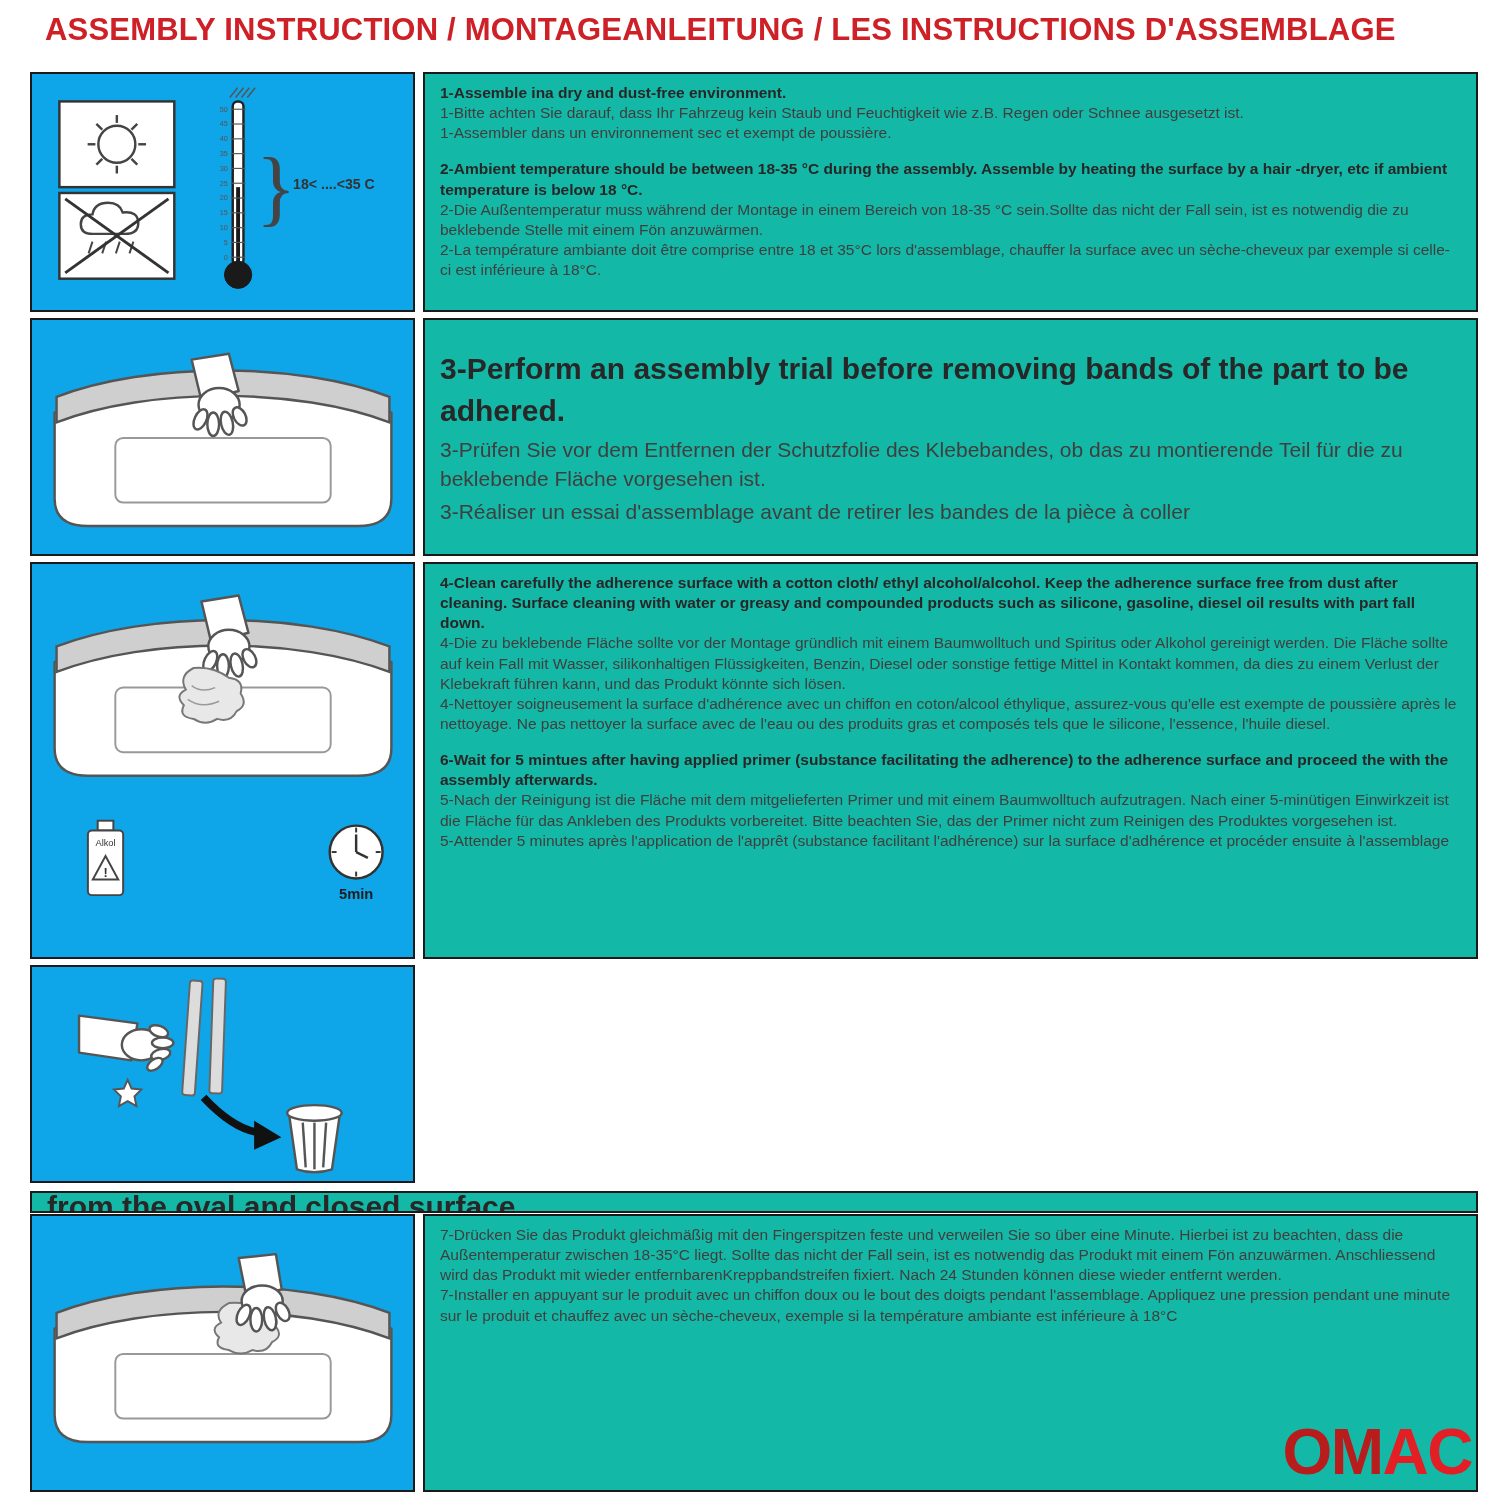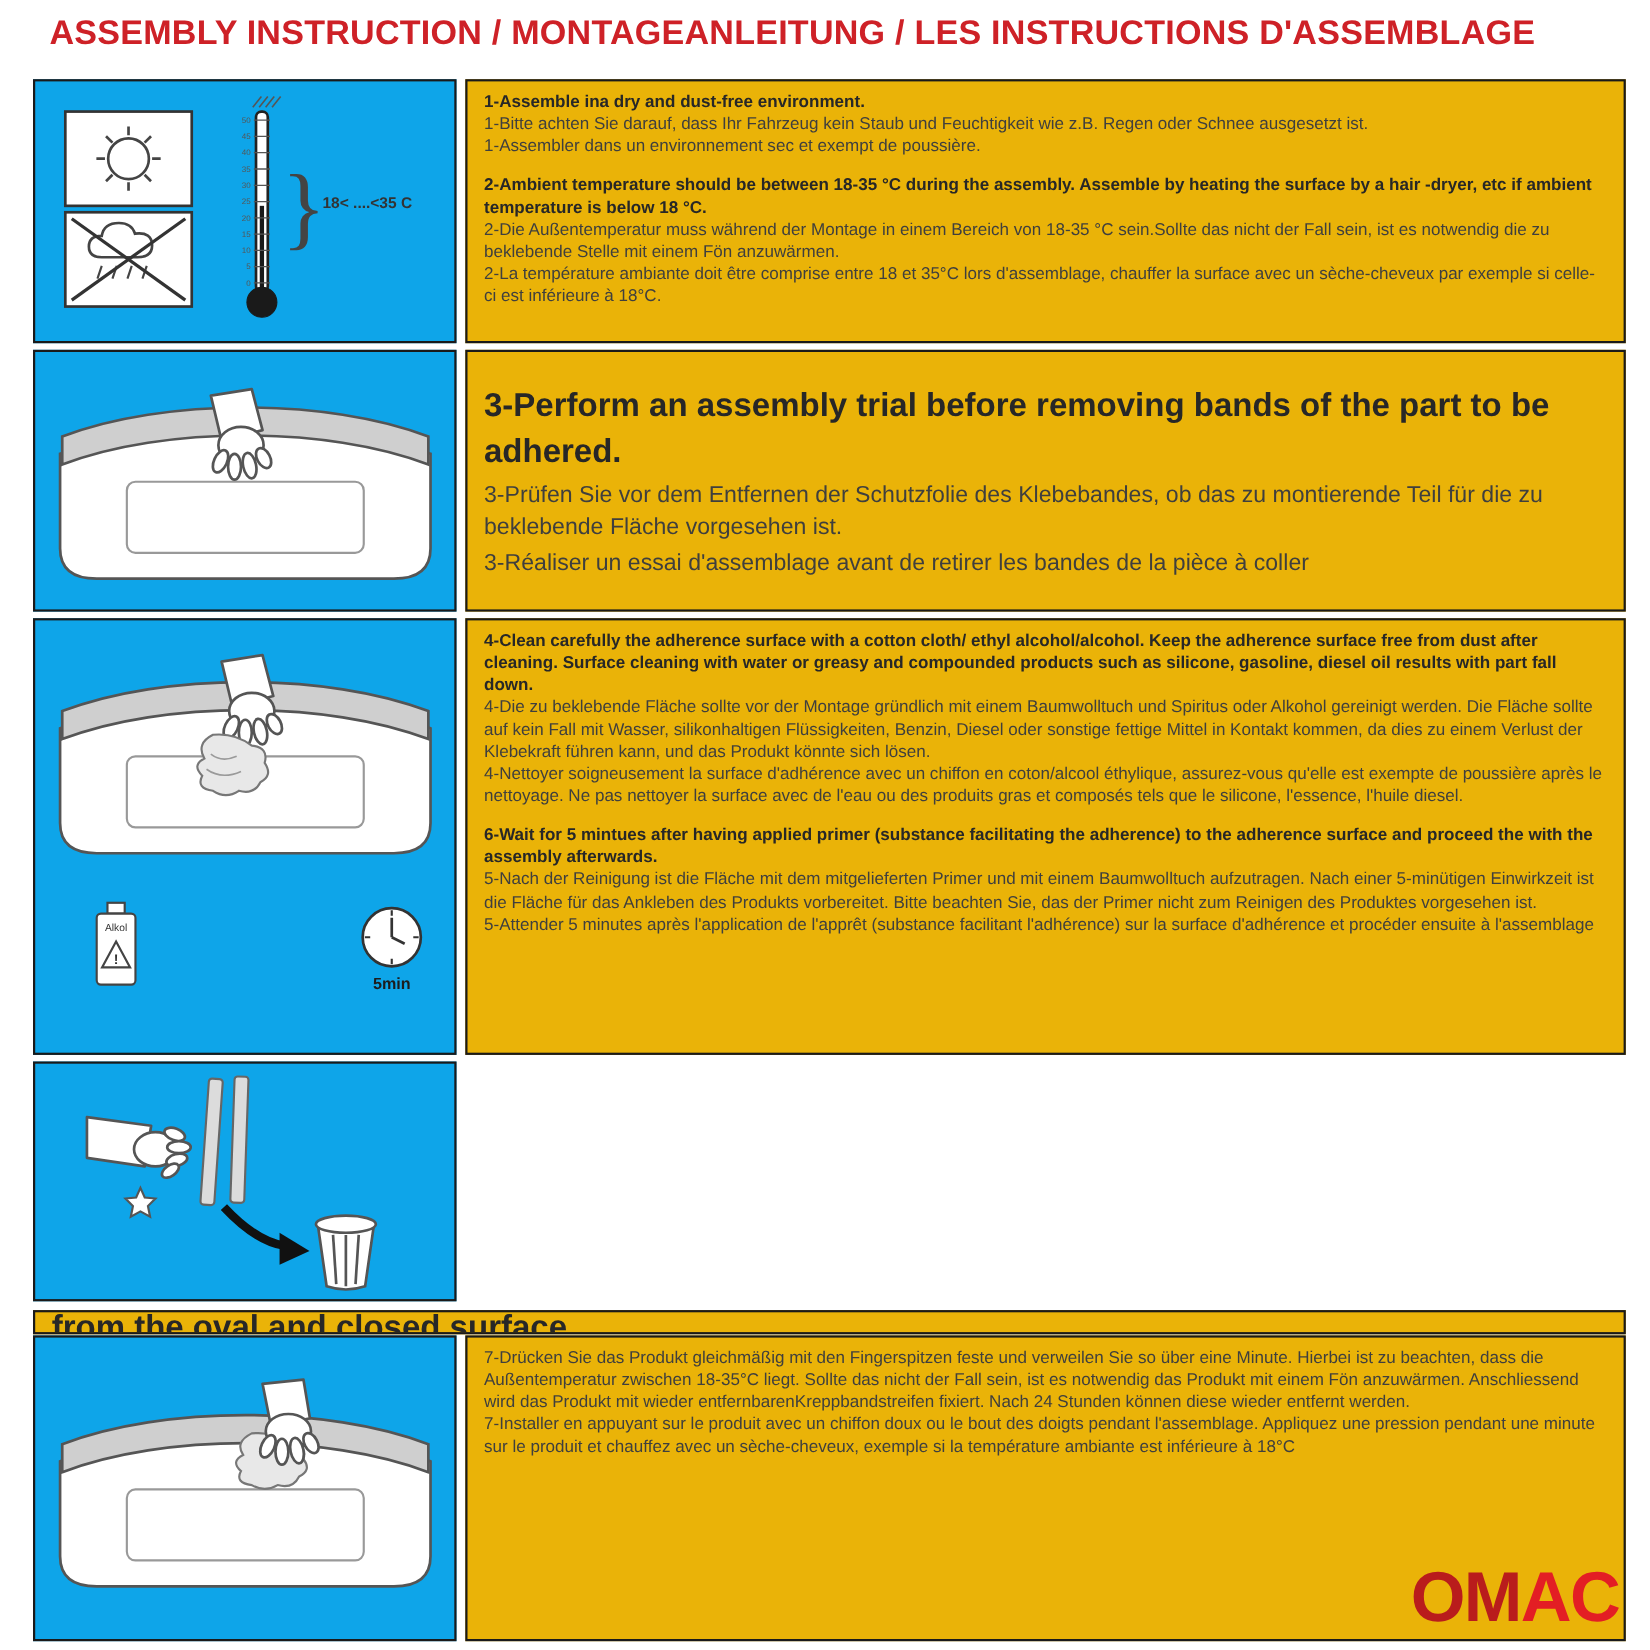--- a/index.html
+++ b/index.html
@@ -16,21 +16,21 @@
   .r1{top:72px;height:240px;}
   .r2{top:318px;height:238px;}
   .r3{top:562px;height:397px;}
   .r4{top:965px;height:243px;flex-direction:column;}
   .r5{top:1214px;height:278px;}
   .illus{
     width:385px;flex:none;border:2px solid #1a1a1a;background:#0ea5e9;
     display:flex;align-items:center;justify-content:center;box-sizing:border-box;
   }
   .textbox{
-    flex:1;border:2px solid #1a1a1a;background:#eab308;
+    flex:1;border:2px solid #1a1a1a;background:#14b8a6;
     padding:9px 15px;box-sizing:border-box;overflow:hidden;
   }
   .textbox.center{display:flex;flex-direction:column;justify-content:center;}
   .para{margin:0;color:#3f3f3e;}
   .para.bold{font-weight:700;color:#272727;}
   .size-sm .para{font-size:15.5px;line-height:1.3;}
   .size-lg .para{font-size:21px;line-height:1.4;margin:3px 0;}
   .size-lg .para.bold{font-size:30px;}
   .spacer{height:16px;margin:0;}
   .logo{

